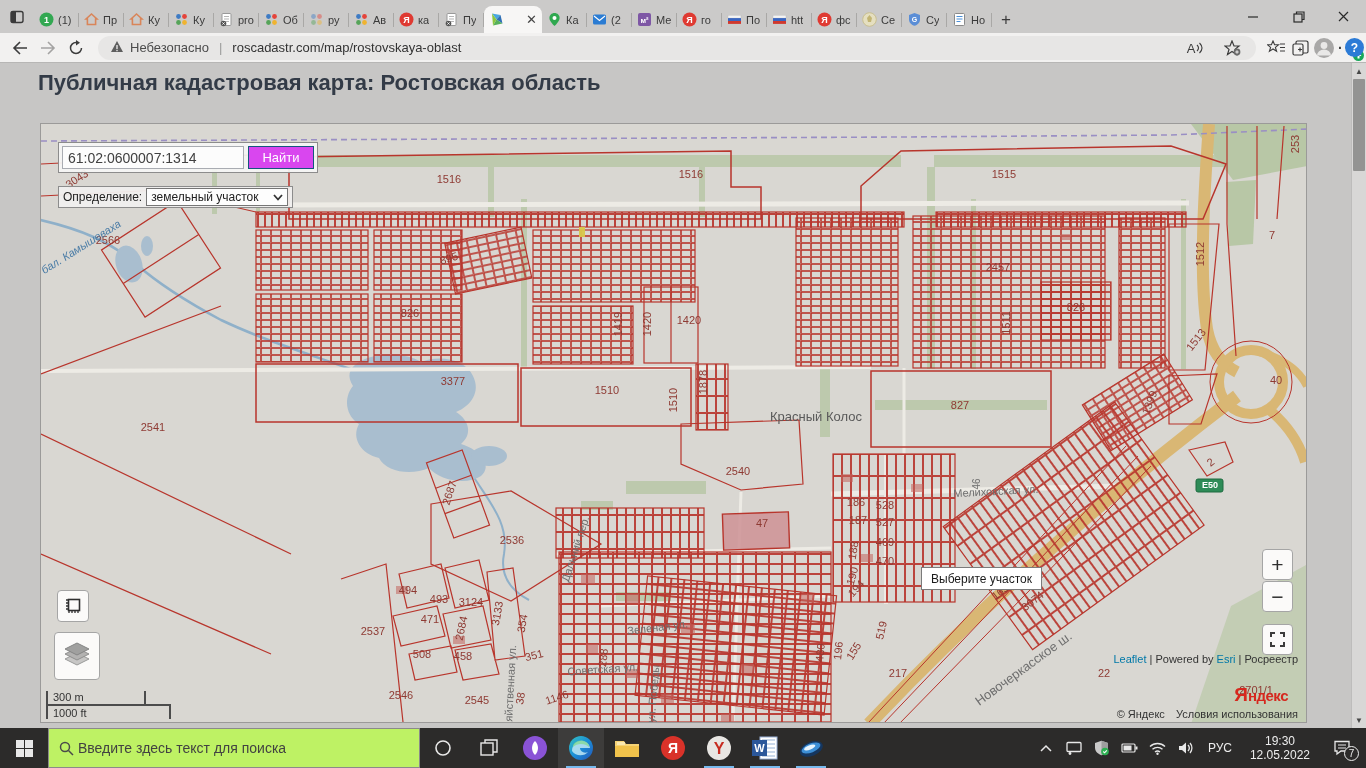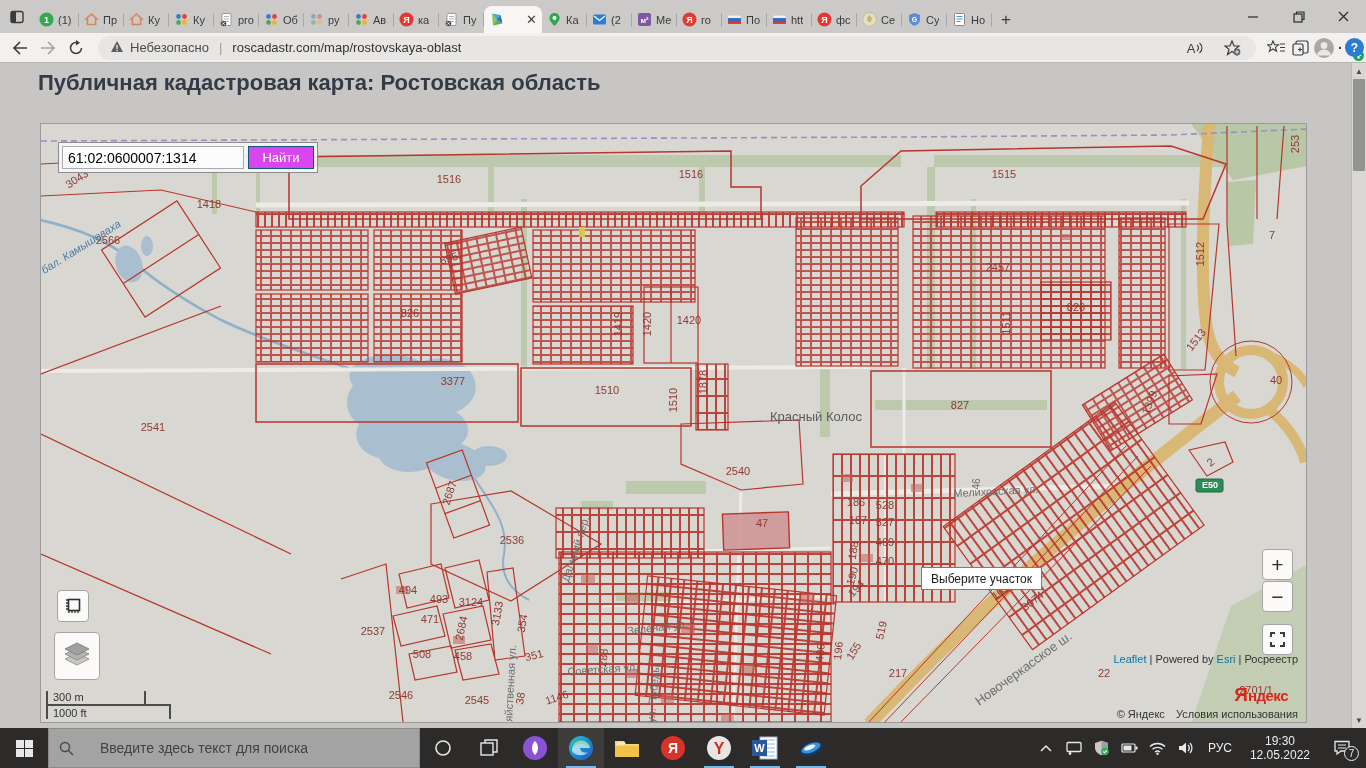--- a/index.html
+++ b/index.html
@@ -41,21 +41,21 @@
 #basemap{position:absolute;left:0;top:0}
 text{text-anchor:middle;font-family:"Liberation Sans",sans-serif}
 .lbl-parcel{font-size:11px;fill:#8E3A33}
 .lbl-street{font-size:11px;fill:#6E6E6E}
 .lbl-place{font-size:13px;fill:#5A5A5A}
 .lbl-water{font-size:11px;fill:#4A7CA6;font-style:italic}
 .lbl-badge{font-size:9px;fill:#FFFFFF;font-weight:bold}
 
 
 #searchbox{position:absolute;left:17px;top:18px;width:260px;height:31px;background:rgba(246,246,245,.92);border:1px solid #8C8C8C;display:flex;align-items:center;padding:3px;z-index:10}
-#searchbox input{width:182px;height:23px;border:1px solid #A9ACB2;background:#FCFCFC;font-size:14px;color:#000000;padding:0 5px;font-family:"Liberation Sans",sans-serif}
+#searchbox input{width:182px;height:23px;border:1px solid #A9ACB2;background:#FCFCFC;font-size:14px;color:#404040;padding:0 5px;font-family:"Liberation Sans",sans-serif}
 #findbtn{margin-left:4px;width:66px;height:23px;background:#d946ef;border:1px solid #15567F;color:#fff;font-size:13px;display:flex;align-items:center;justify-content:center}
 #defbox{position:absolute;left:17px;top:62px;height:22px;background:rgba(240,239,238,.95);border:1px solid #8C8C8C;display:flex;align-items:center;padding:0 4px;z-index:10}
 #defbox .dlabel{font-size:12px;color:#222;margin-right:4px}
 #defselect{width:142px;height:18px;background:#FDFDFD;border:1px solid #767676;display:flex;align-items:center;font-size:12px;color:#222;padding:0 4px;justify-content:space-between}
 #tooltip{position:absolute;left:880px;top:443px;height:23px;background:#FFFFFF;border:1px solid #7B7B7B;font-size:12px;color:#1A1A1A;display:flex;align-items:center;padding:0 9px;z-index:12;white-space:nowrap}
 .mapbtn{position:absolute;background:#FBFAF9;border:1px solid #A5A5A5;border-radius:4px;display:flex;align-items:center;justify-content:center;z-index:10}
 #zoomin{left:1221px;top:425px;width:31px;height:31px;font-size:21px;color:#2F2F2F}
 #zoomout{left:1221px;top:457px;width:31px;height:31px;font-size:21px;color:#2F2F2F}
 #fullscreen{left:1221px;top:500px;width:31px;height:31px}
 #measure{left:16px;top:466px;width:32px;height:32px}
@@ -74,21 +74,21 @@
 
 #vscroll{position:absolute;right:0;top:63px;width:15px;height:665px;background:#D8D7D6;border-left:1px solid #BDBCBB;z-index:25}
 #vscroll .arr{position:absolute;left:0;width:14px;height:14px;display:flex;align-items:center;justify-content:center;color:#474747;font-size:8px}
 #vscroll .up{top:1px}
 #vscroll .down{bottom:1px}
 #vthumb{position:absolute;left:1px;top:16px;width:12px;height:92px;background:#939392;border-radius:1px}
 
 
 #taskbar{position:absolute;bottom:0;left:0;width:100%;height:40px;background:#2C2B2A;display:flex;align-items:stretch;color:#EDEDED;z-index:40}
 #startbtn{width:48px;display:flex;align-items:center;justify-content:center}
-#tbsearch{width:372px;background:#a3a3a3;border:1px solid #8B8A89;display:flex;align-items:center;padding:0 10px;gap:26px}
+#tbsearch{width:372px;background:#bef264;border:1px solid #8B8A89;display:flex;align-items:center;padding:0 10px;gap:4px}
 #tbsearch .ph{font-size:14px;color:#424242}
 .tbapp{width:46px;display:flex;align-items:center;justify-content:center;position:relative}
 .tbapp.running::after{content:"";position:absolute;bottom:0;left:8px;right:8px;height:2px;background:#76B9ED}
 .tbapp.activeapp{background:#3D3C3B}
 #tray{margin-left:auto;display:flex;align-items:center;gap:4px;padding-right:4px}
 .trayic{width:24px;height:40px;display:flex;align-items:center;justify-content:center}
 #lang{font-size:12px;padding:0 6px}
 #clock{font-size:12px;line-height:14px;text-align:center;padding:0 8px}
 #notif{width:40px;height:40px;display:flex;align-items:center;justify-content:center;position:relative}
 #notif .cnt{position:absolute;right:3px;bottom:7px;width:15px;height:15px;border:1px solid #EDEDED;border-radius:50%;font-size:10px;display:flex;align-items:center;justify-content:center;background:#2C2B2A}
@@ -651,20 +651,29 @@
         <text x="775" y="297" class="lbl-place">Красный Колос</text>
         <text x="42" y="126" transform="rotate(-32 42 126)" class="lbl-water">бал. Камышеваха</text>
         <text x="1169" y="364" class="lbl-badge">Е50</text>
       </g>
 </svg>
 
 <div id="searchbox">
   <input value="61:02:0600007:1314" style="">
   <div id="findbtn">Найти</div>
 </div>
+<div id="defbox">
+  <span class="dlabel">Определение:</span>
+  <div id="defselect">
+    <span>земельный участок</span>
+    <svg width="10" height="7">
+          <path d="M1,1 L5,5.5 L9,1" stroke="#333" stroke-width="1.8" fill="none"></path>
+        </svg>
+  </div>
+</div>
 <div id="tooltip">Выберите участок</div>
 <div class="mapbtn" id="zoomin">+</div>
 <div class="mapbtn" id="zoomout">−</div>
 <div class="mapbtn" id="fullscreen">
   <svg width="15" height="15">
         <path d="M1,5 V1 H5 M10,1 H14 V5 M14,10 V14 H10 M5,14 H1 V10" fill="none" stroke="#3C3C3C" stroke-width="2"></path>
       </svg>
 </div>
 <div class="mapbtn" id="measure">
   <svg width="18" height="18">

